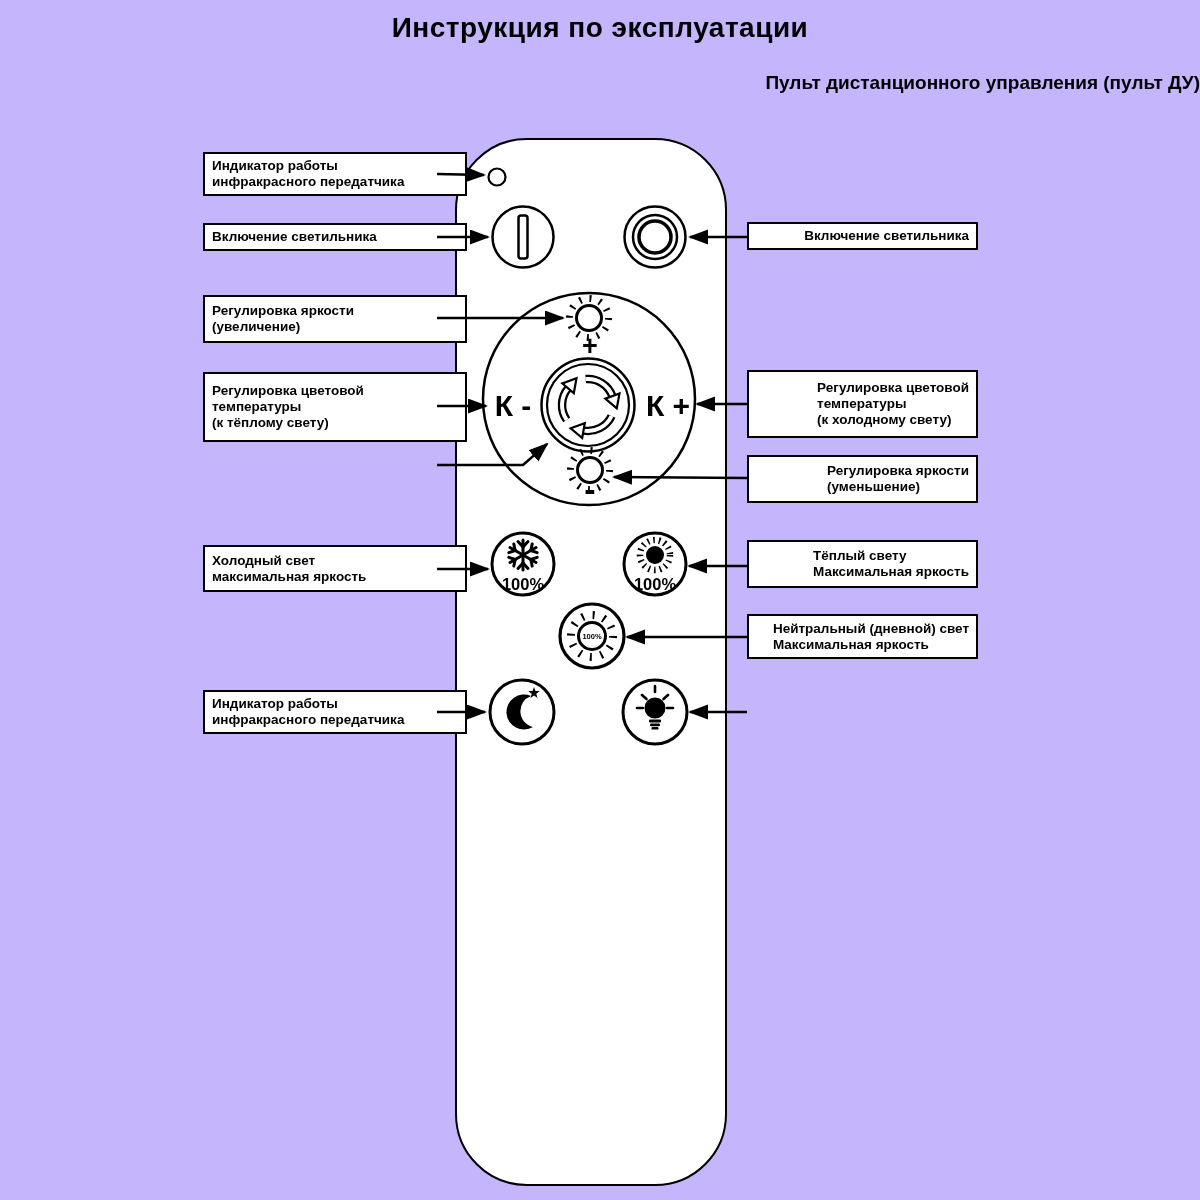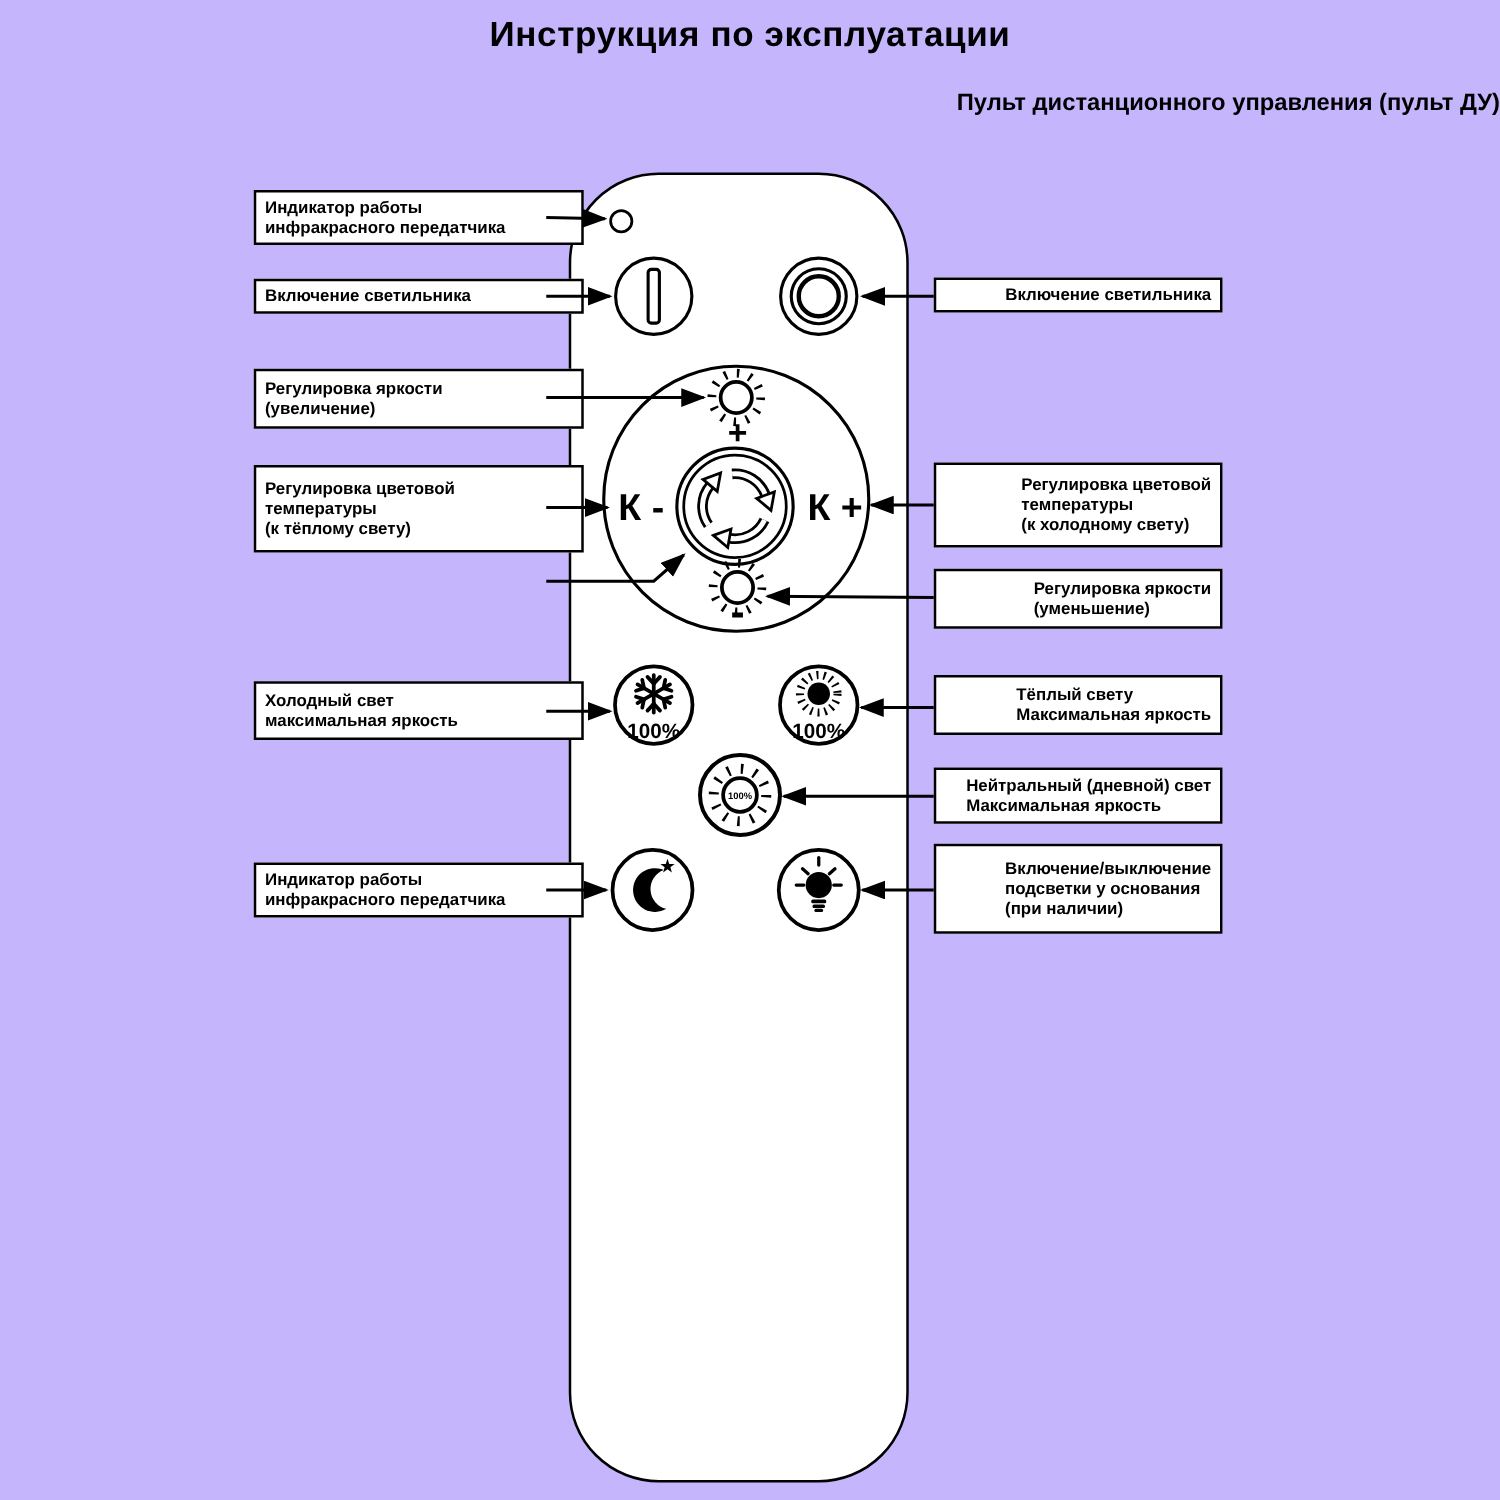--- a/index.html
+++ b/index.html
@@ -51,23 +51,20 @@
   <div class="label right rb1">Включение светильника</div>
   <div class="label right rb2">Регулировка цветовой
 температуры
 (к холодному свету)</div>
   <div class="label right rb3">Регулировка яркости
 (уменьшение)</div>
   <div class="label right rb4">Тёплый свету
 Максимальная яркость</div>
   <div class="label right rb5">Нейтральный (дневной) свет
 Максимальная яркость</div>
-  <div class="label right rb6">Включение/выключение
-подсветки у основания
-(при наличии)</div>
 
   <svg class="abs" style="left:486px;top:166px;" width="22" height="22">
     <circle cx="11" cy="11" r="8.5" fill="none" stroke="#000" stroke-width="2.2"></circle>
   </svg>
 
   <svg class="abs" style="left:490px;top:204px;" width="66" height="66">
     <circle cx="33" cy="33" r="30.5" fill="#fff" stroke="#000" stroke-width="2.5"></circle>
     <rect x="28.5" y="11.5" width="9" height="43" rx="2.5" fill="#fff" stroke="#000" stroke-width="2.5"></rect>
   </svg>
 

